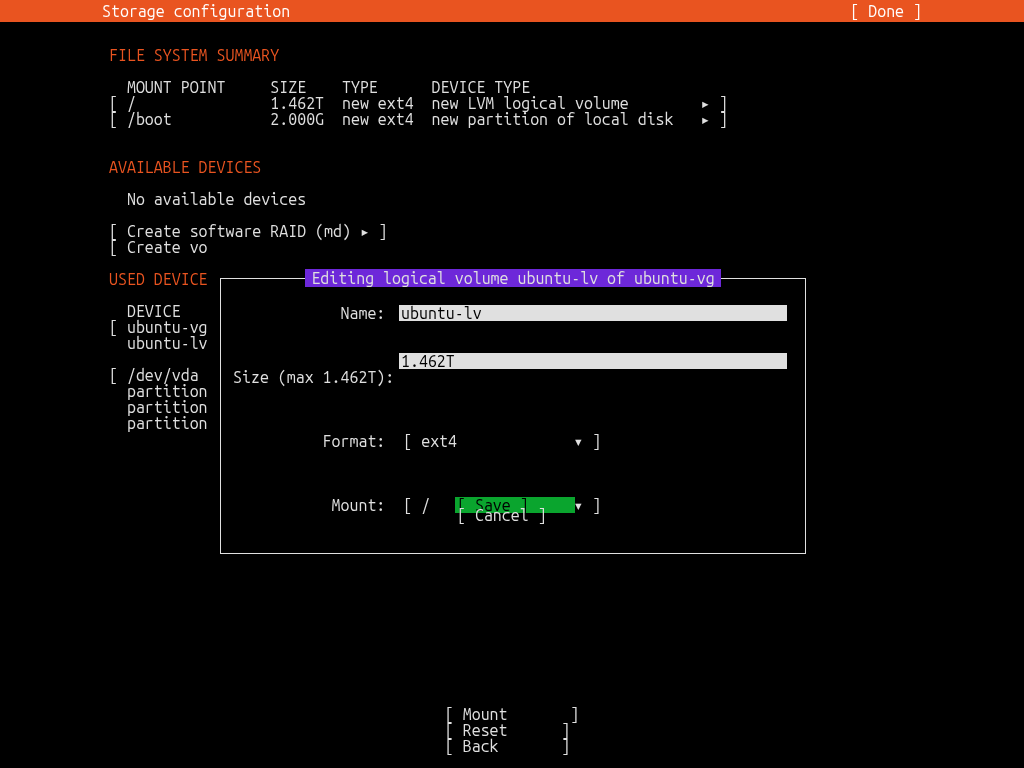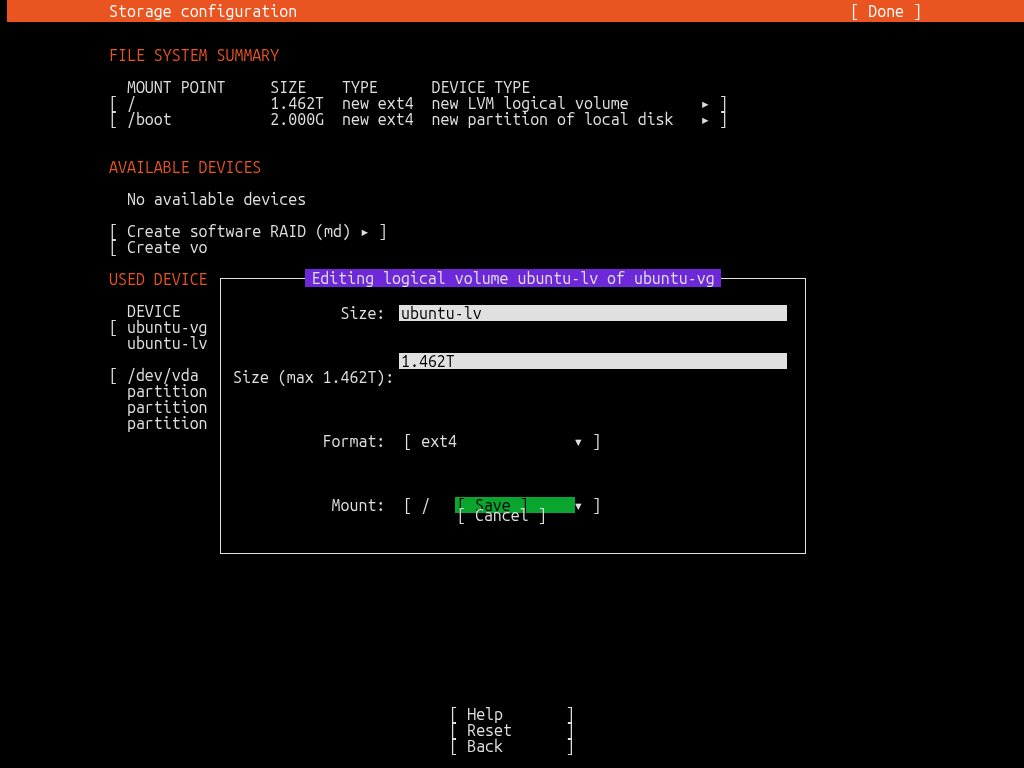--- a/index.html
+++ b/index.html
@@ -15,21 +15,20 @@
     position: relative;
   }
   .header-bar {
     background: #e95420;
     color: #ffffff;
     height: 22px;
     padding: 2px 8px;
     display: flex;
     justify-content: space-between;
     align-items: center;
-    margin-left: 7px;
   }
   .header-title { margin-left: 94px; }
   .header-help  { margin-right: 94px; }
   .content {
     padding: 5px;
     position: relative;
   }
   pre.screen {
     font-family: inherit;
     font-size: 16px;
@@ -150,21 +149,21 @@
 <span>[ /dev/vda</span>
 <span>  partition</span>
 <span>  partition</span>
 <span>  partition</span></pre>
 
   <div class="dialog">
     <div class="dialog-title-wrap">
       <span class="dialog-title"> Editing logical volume ubuntu-lv of ubuntu-vg </span>
     </div>
 
-<pre class="dlg">            <span>Size:</span>
+<pre class="dlg">            <span>Name:</span>
 
 
 
 <span>Size (max 1.462T):</span>
 
 
 
           <span>Format:</span>  <span><span>[</span> <span>ext4</span>             <span>▾</span> <span>]</span></span>
 
 
@@ -174,16 +173,16 @@
     <div class="input-name">ubuntu-lv</div>
     <div class="input-size">1.462T</div>
 
     <div class="btn-save">[ Save      ]</div>
     <div class="btn-cancel">[ Cancel    ]</div>
   </div>
 
 </div>
 
 <div class="footer">
-<pre class="footer-pre"><span>[ Help       ]</span>
+<pre class="footer-pre"><span>[ Mount       ]</span>
 <span>[ Reset      ]</span>
 <span>[ Back       ]</span></pre>
 </div>
 
 </body></html>

